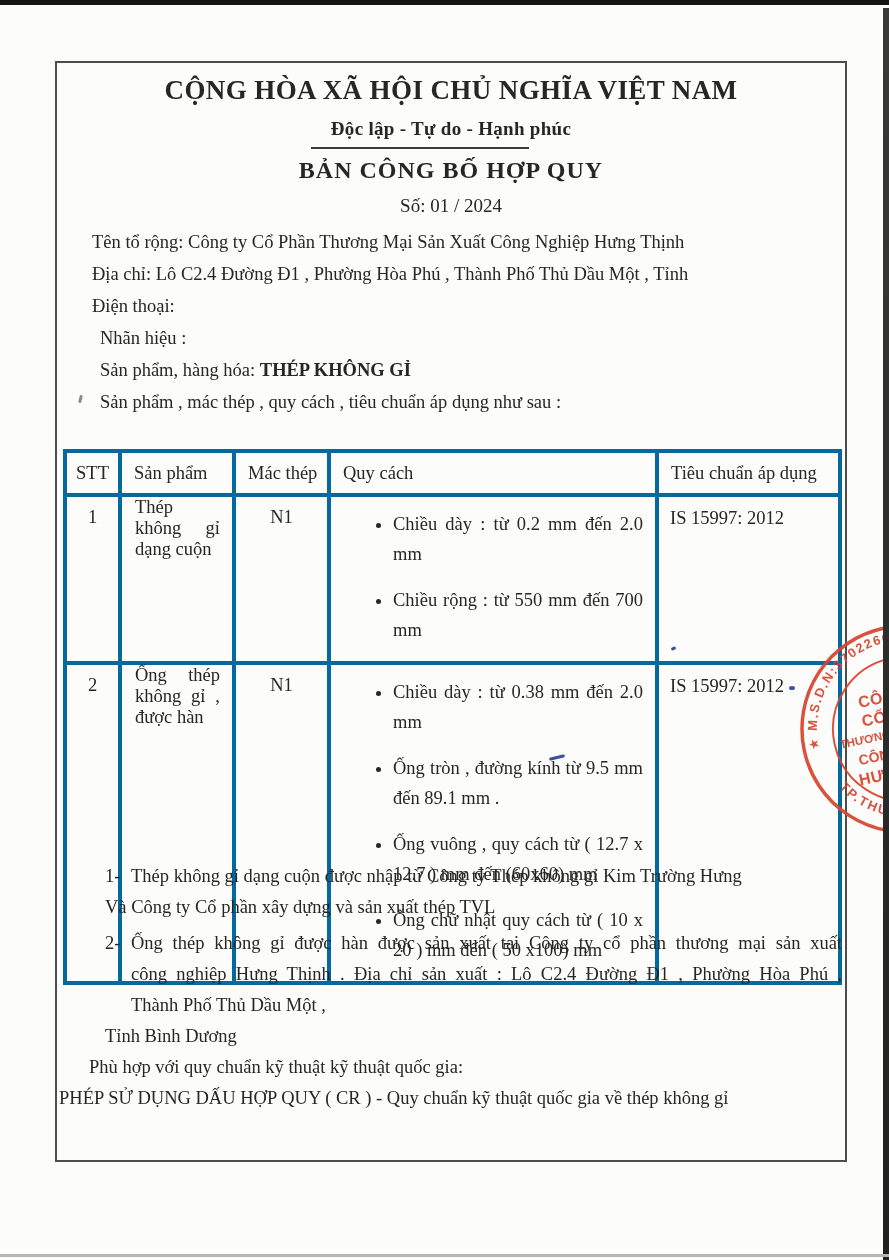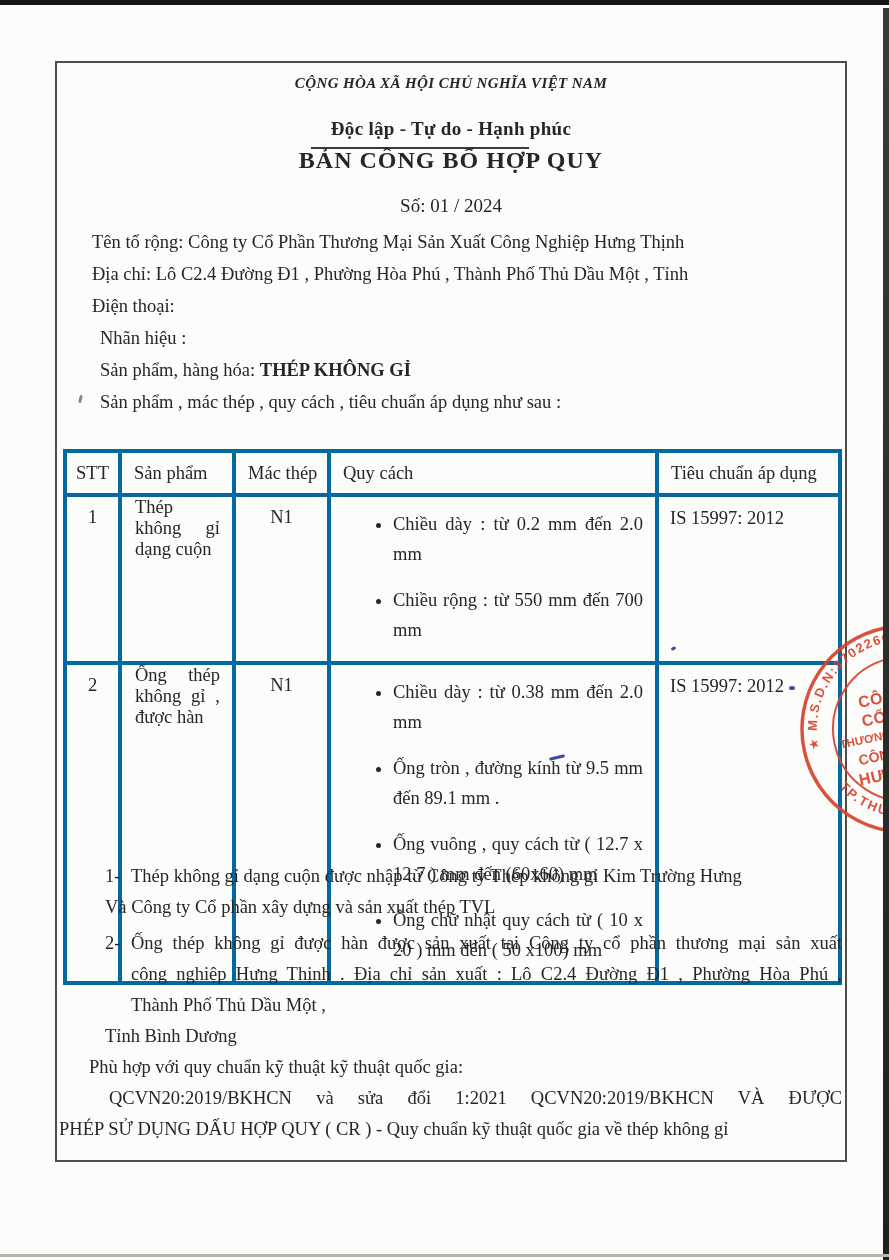--- a/index.html
+++ b/index.html
@@ -14,24 +14,24 @@
   .scan-right{position:absolute;right:0;top:8px;width:6px;height:1252px;background:linear-gradient(180deg,#3a3a38,#20201e);z-index:30;}
   .scan-bottom{position:absolute;left:0;top:1254px;width:889px;height:3px;background:#b5b5b2;z-index:30;}
   
   .sheet{
     position:absolute;left:55px;top:61px;width:788px;height:1097px;
     border:2px solid #4d4d4b;background:transparent;
   }
   .abs{position:absolute;}
   .center{width:100%;text-align:center;}
   
-  .nat-title{top:12px;font-size:15px;font-weight:bold;letter-spacing:.4px;font-style:italic;}
+  .nat-title{top:12px;font-size:27px;font-weight:bold;letter-spacing:.4px;}
   .motto{top:55px;font-size:19px;font-weight:bold;letter-spacing:.3px;}
   .motto-underline{top:84px;left:254px;width:218px;height:2px;background:#3b3b3b;}
-  .doc-title{top:84px;font-size:24px;font-weight:bold;letter-spacing:1px;}
+  .doc-title{top:94px;font-size:24px;font-weight:bold;letter-spacing:1px;}
   .doc-number{top:132px;font-size:19px;}
   
   .body-text{top:163px;left:35px;width:723px;font-size:18.5px;line-height:32px;}
   .body-text p{margin:0;}
   .ml8{margin-left:8px !important;}
   .bold{font-weight:bold;}
   
   table.products{
     position:absolute;top:386px;left:6px;width:775px;
     border-collapse:collapse;table-layout:fixed;
@@ -171,21 +171,20 @@
       <span class="note-marker">2-</span>
       <span class="note-body">
         <span style="display:block" class="jl">Ống thép không gỉ được hàn được sản xuất tại Công ty cổ phần thương mại sản xuất</span>
         <span style="display:block" class="jl">công nghiệp Hưng Thịnh . Địa chỉ sản xuất : Lô C2.4 Đường Đ1 , Phường Hòa Phú ,</span>
         <span style="display:block">Thành Phố Thủ Dầu Một ,</span>
       </span>
     </div>
     <div class="prov">Tỉnh Bình Dương</div>
     <div class="conf">Phù hợp với quy chuẩn kỹ thuật kỹ thuật quốc gia:</div>
     <div class="reg">
-      <div class="jl reg-l1">QCVN20:2019/BKHCN và sửa đổi 1:2021 QCVN20:2019/BKHCN VÀ ĐƯỢC</div>
       <div>PHÉP SỬ DỤNG DẤU HỢP QUY ( CR ) -  Quy chuẩn kỹ thuật quốc gia về thép không gỉ</div>
     </div>
   </div>
 
 </div>
 
 <div class="stamp">
   <svg width="214" height="214" viewBox="0 0 214 214">
     <circle cx="107" cy="107" r="103" fill="none" stroke="#d8442e" stroke-width="3.5"></circle>
     <circle cx="107" cy="107" r="72" fill="none" stroke="#d8442e" stroke-width="2"></circle>

